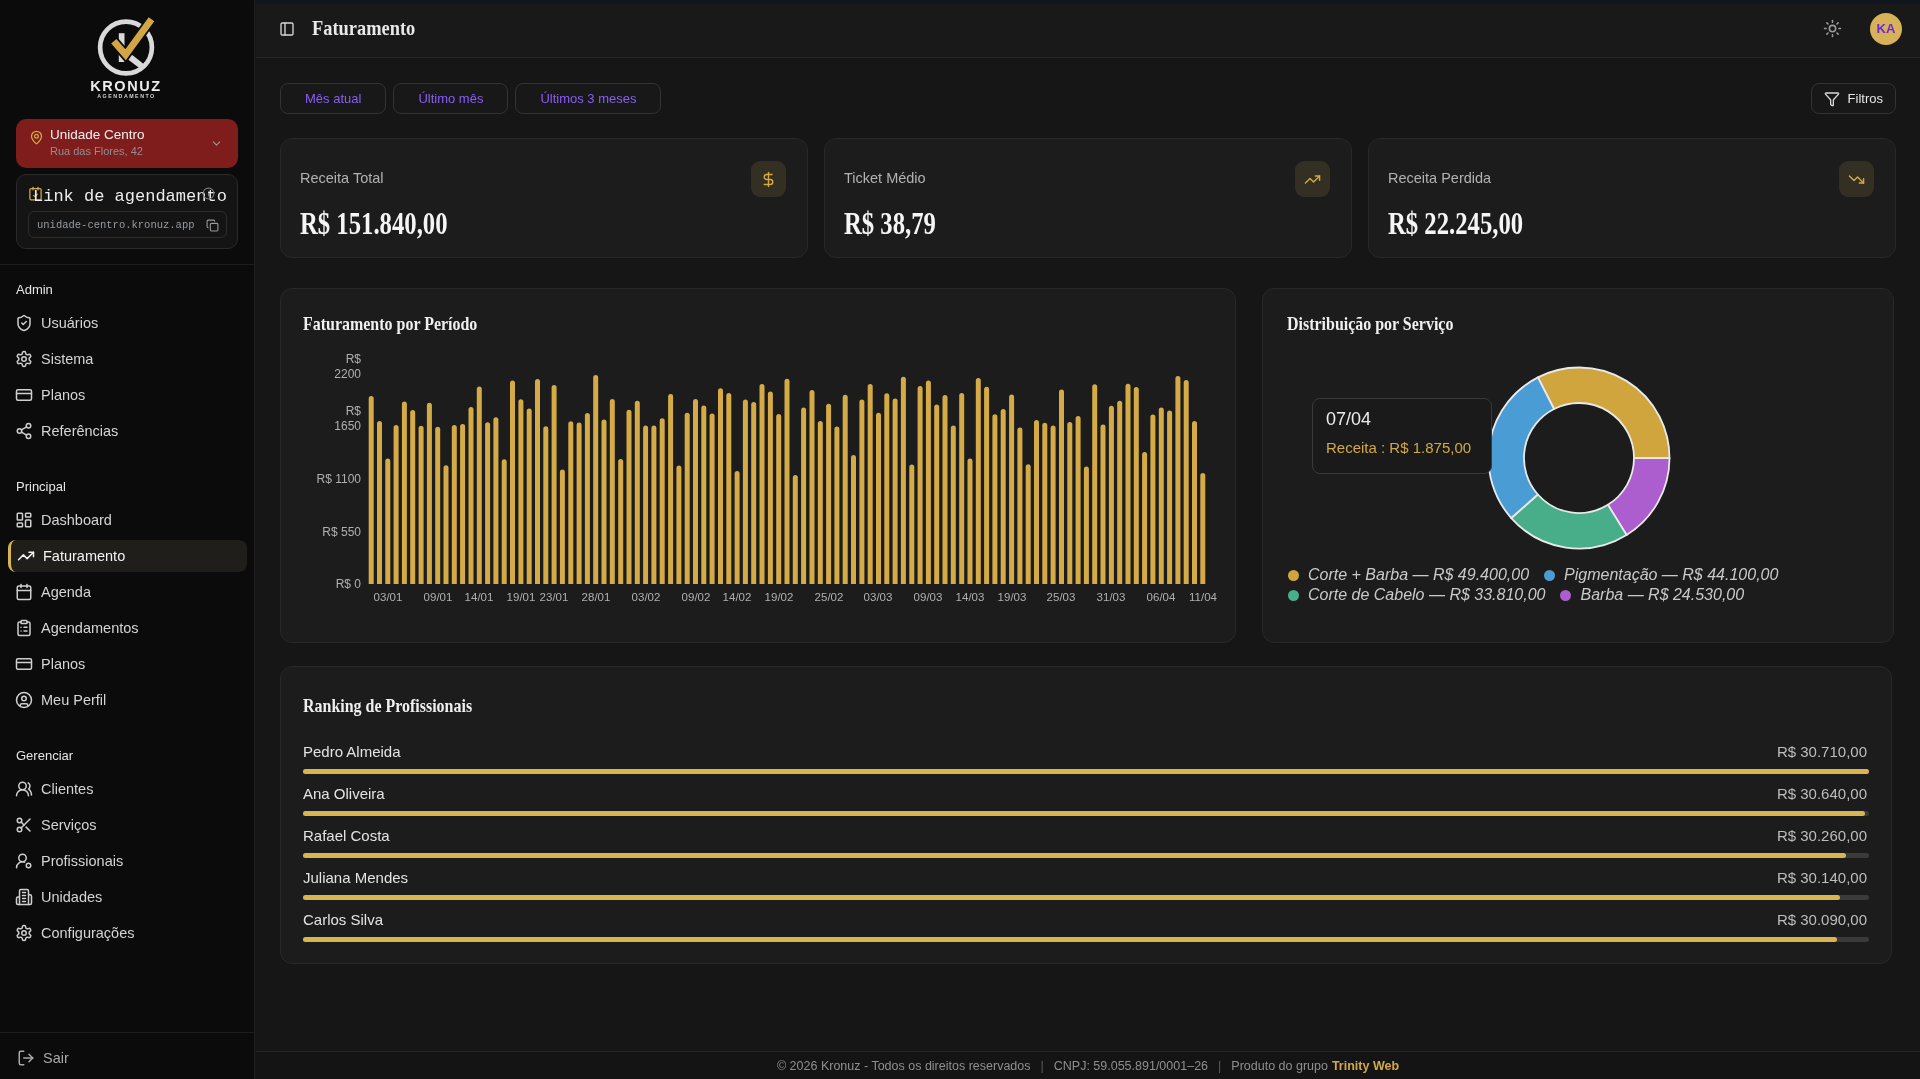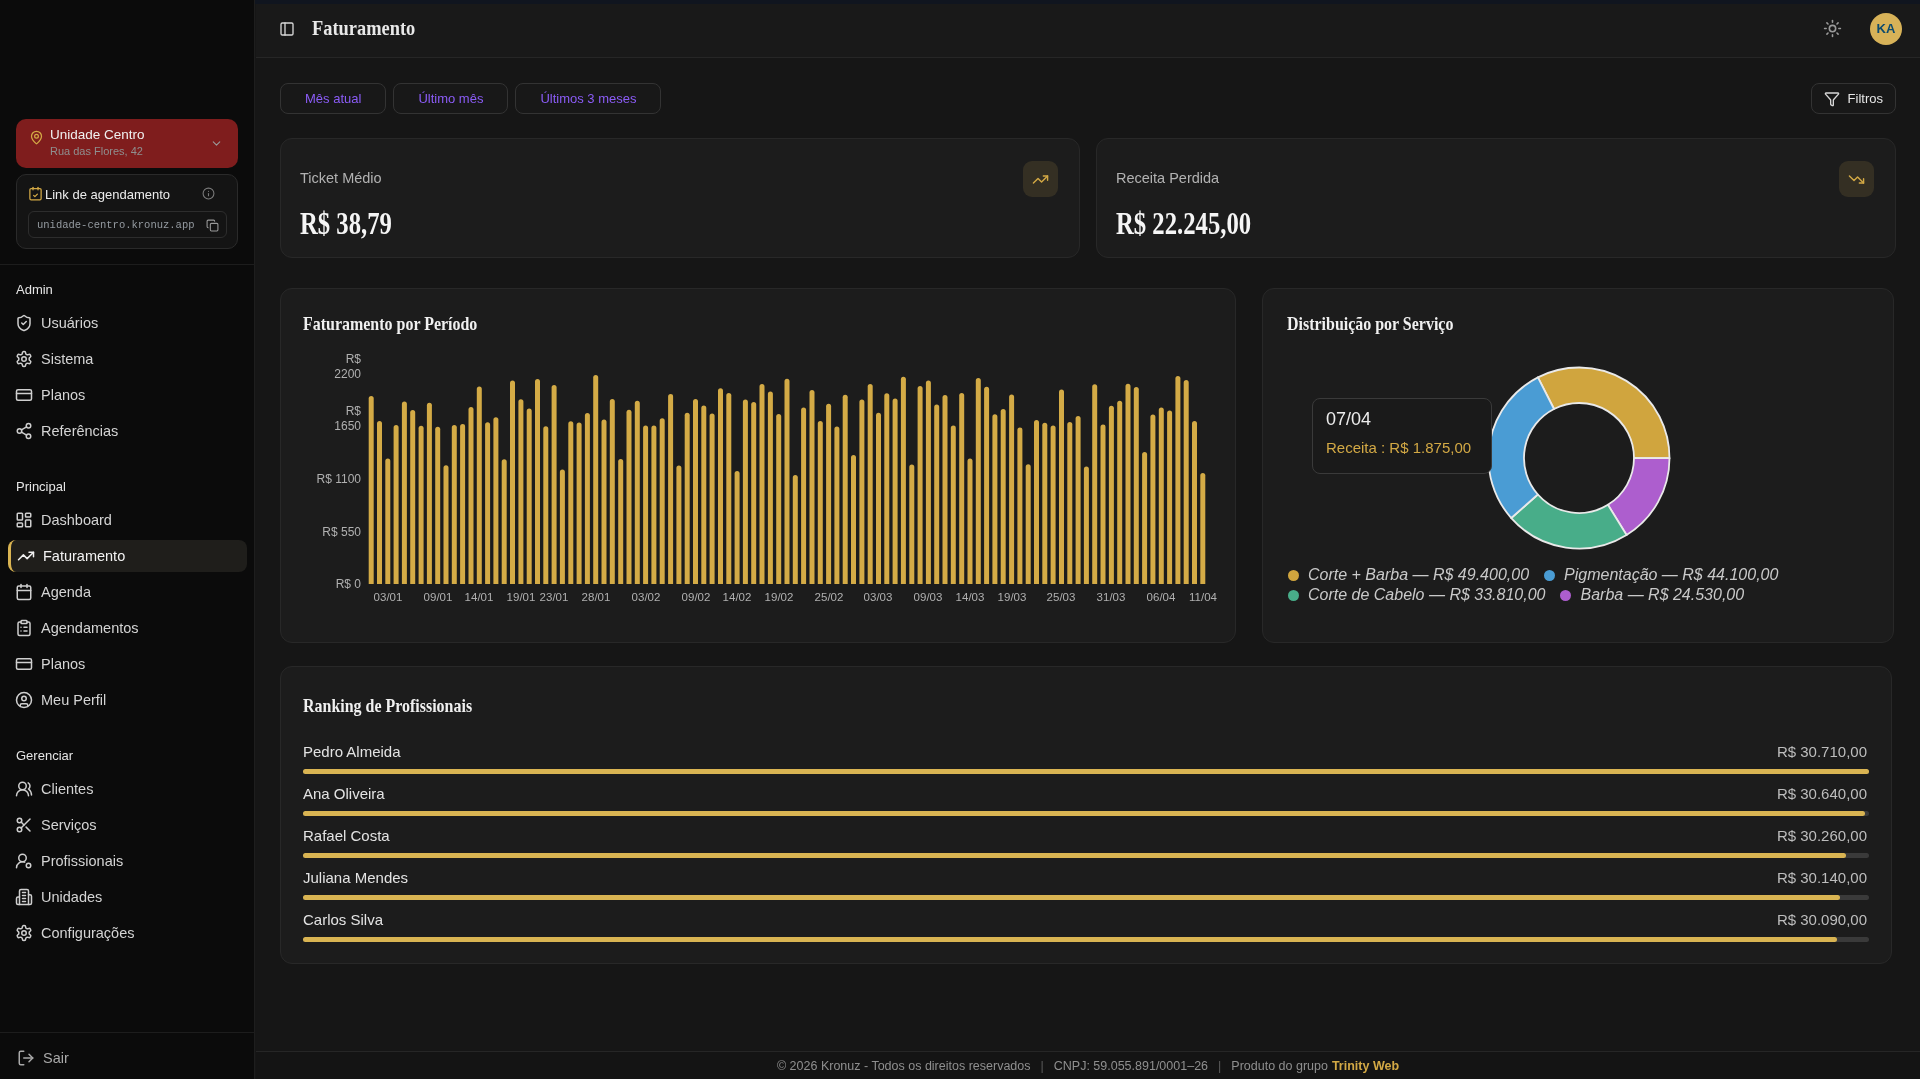--- a/index.html
+++ b/index.html
@@ -11,40 +11,40 @@
   
   .sidebar { position:absolute; left:0; top:0; width:255px; height:1079px; background:#0b0b0b; border-right:1px solid #1e1e1e; }
   .logo-wrap { padding-top:0; }
   .unitbox { position:absolute; left:16px; top:119px; width:222px; height:49px; background:#7f1d1d; border-radius:10px; }
   .unitbox .pin { position:absolute; left:13px; top:11px; }
   .unitbox .t1 { position:absolute; left:34px; top:8px; font-size:13.5px; color:#f0f0f0; }
   .unitbox .t2 { position:absolute; left:34px; top:26px; font-size:11px; color:#8f8f8f; }
   .unitbox .chev { position:absolute; right:15px; top:18px; }
   .linkbox { position:absolute; left:16px; top:174px; width:222px; height:75px; background:#141414; border:1px solid #2a2a2a; border-radius:10px; }
   .linkbox .cal { position:absolute; left:11px; top:11px; }
-  .linkbox .lbl { position:absolute; left:28px; top:12px; font-size:13px; color:#ededed; }
+  .linkbox .lbl { position:absolute; left:16px; top:12px; font-size:17px; color:#ededed;font-family:Liberation Mono, monospace; }
   .linkbox .info { position:absolute; right:22px; top:12px; }
   .linkfield { position:absolute; left:11px; top:36px; width:199px; height:27px; border:1px solid #2d2d2d; border-radius:6px; }
   .linkfield .url { position:absolute; left:8px; top:7px; font-family:"Liberation Mono", monospace; font-size:10.5px; color:#959ba1; white-space:nowrap; }
   .linkfield .cpy { position:absolute; right:7px; top:7px; }
   .nav { position:absolute; left:0; top:264px; width:255px; border-top:1px solid #1d1d1d; padding:0 8px; }
   .sec-label { font-size:13px; color:#e5e5e5; padding:28px 8px 0 8px; margin-bottom:10px; }
   .sec-label.first { padding-top:17px; }
   .nav-item { display:flex; align-items:center; height:32px; margin:4px 0; padding:0 7px; border-radius:8px; color:#d4d4d4; font-size:14.5px; }
   .nav-item svg { margin-right:8px; flex:0 0 auto; }
   .nav-item.active { background:#1f1e1b; border-left:3px solid #d9b452; padding-left:6px; color:#f3f3f3; }
   .sair { position:absolute; left:0; bottom:0; width:255px; border-top:1px solid #1d1d1d; padding:9px 9px 5px 9px; }
   .sair .nav-item { color:#a9a9a9; margin:0; padding:0 8px; }
 
   
   .main { position:absolute; left:256px; top:0; width:1664px; height:1079px; }
   .topbar { height:58px; border-bottom:1px solid #262626; display:flex; align-items:center; padding:0 18px 0 23px; background:#191919; }
   .topbar h1 { font-family:"Liberation Serif", serif; font-size:20px; font-weight:bold; letter-spacing:0px; margin-left:17px; transform:scaleX(0.92); transform-origin:left center; }
   .topbar .spacer { flex:1; }
-  .avatar { width:32px; height:32px; border-radius:50%; background:#d7b258; color:#0c4a6e; font-size:13px; font-weight:bold; display:flex; align-items:center; justify-content:center; margin-left:28px; }
+  .avatar { width:32px; height:32px; border-radius:50%; background:#d7b258; color:#6d28d9; font-size:13px; font-weight:bold; display:flex; align-items:center; justify-content:center; margin-left:28px; }
   .content { padding:0 24px; }
   .chiprow { margin-top:25px; display:flex; align-items:center; }
   .chip { height:31px; border:1px solid #333333; border-radius:8px; background:#181818; color:#8b5cf6; font-size:13px; display:flex; align-items:center; padding:0 24px; margin-right:7px; }
   .filtros { margin-left:auto; height:31px; border:1px solid #333333; border-radius:8px; background:#181818; color:#e6e6e6; font-size:13px; display:flex; align-items:center; padding:0 12px; }
   .filtros svg { margin-right:8px; }
 
   .statrow { margin-top:24px; display:flex; gap:16px; }
   .stat { flex:1; height:120px; background:#1c1c1c; border:1px solid #282828; border-radius:12px; padding:20px 20px; position:relative; }
   .stat .lbl { font-size:14.5px; color:#b2b2b2; margin-top:11px; margin-left:-1px; }
   .stat .val { font-family:"Liberation Serif", serif; font-size:32.5px; font-weight:bold; color:#f5f5f5; position:absolute; left:19px; top:66px; letter-spacing:0px; transform:scaleX(0.76); transform-origin:left top; white-space:nowrap; }
@@ -75,20 +75,31 @@
 
   .footer { position:absolute; left:0; bottom:0; width:1664px; height:28px; border-top:1px solid #262626; background:#141414; display:flex; align-items:center; justify-content:center; font-size:12.5px; color:#8f8f8f; }
   .footer b { color:#d3a945; margin-left:4px; }
   .footer .sep { margin:0 10px; color:#5a5a5a; }
 </style>
 </head>
 <body>
 <div class="topstrip"></div>
 
 <aside class="sidebar">
+  <div class="logo-wrap">
+    <svg width="255" height="115" viewBox="0 0 255 115" style="display:block;">
+      <circle cx="126" cy="47.5" r="25.9" fill="none" stroke="#d9d9d9" stroke-width="4.7"></circle>
+      <rect x="118.8" y="33.2" width="5.7" height="28.8" fill="#d9d9d9"></rect>
+      <path d="M121.5 46.5 L144.3 64.6 L140.6 69.1 L118.8 52.5 Z" fill="#d9d9d9"></path>
+      <path d="M113.8 41.2 L125.6 54.8 L151.5 19.3" fill="none" stroke="#0b0b0b" stroke-width="10.4"></path>
+      <path d="M113.8 41.2 L125.6 54.8 L151.5 19.3" fill="none" stroke="#d2a644" stroke-width="6.9"></path>
+      <text x="126" y="91" text-anchor="middle" font-family="Liberation Sans, sans-serif" font-size="14.5" font-weight="bold" letter-spacing="1.6" fill="#ececec">KRONUZ</text>
+      <text x="126.5" y="97.6" text-anchor="middle" font-family="Liberation Sans, sans-serif" font-size="5.3" font-weight="bold" letter-spacing="1.5" fill="#d0d0d0">AGENDAMENTO</text>
+    </svg>
+  </div>
 
   <div class="unitbox">
     <svg class="pin" width="15" height="15" viewBox="0 0 24 24" fill="none" stroke="#d3a945" stroke-width="2" stroke-linecap="round" stroke-linejoin="round">
         <path d="M20 10c0 4.993-5.539 10.193-7.399 11.799a1 1 0 0 1-1.202 0C9.539 20.193 4 14.993 4 10a8 8 0 0 1 16 0"></path>
         <circle cx="12" cy="10" r="3"></circle>
       </svg>
     <div class="t1">Unidade Centro</div>
       <div class="t2">Rua das Flores, 42</div>
     <svg class="chev" width="13" height="13" viewBox="0 0 24 24" fill="none" stroke="#9a9a9a" stroke-width="2" stroke-linecap="round" stroke-linejoin="round">
         <path d="m6 9 6 6 6-6"></path>
@@ -240,20 +251,30 @@
     <div class="chiprow">
       <div class="chip">Mês atual</div>
       <div class="chip">Último mês</div>
       <div class="chip">Últimos 3 meses</div>
       <div class="filtros"><svg width="16" height="16" viewBox="0 0 24 24" fill="none" stroke="#d8d8d8" stroke-width="2" stroke-linecap="round" stroke-linejoin="round">
             <path d="M10 20a1 1 0 0 0 .553.895l2 1A1 1 0 0 0 14 21v-7a2 2 0 0 1 .517-1.341L21.74 4.67A1 1 0 0 0 21 3H3a1 1 0 0 0-.742 1.67l7.225 7.989A2 2 0 0 1 10 14z"></path>
           </svg>Filtros</div>
     </div>
 
     <div class="statrow">
+      <div class="stat">
+        <div class="lbl">Receita Total</div>
+        <div class="val">R$ 151.840,00</div>
+        <div class="badge">
+            <svg width="17" height="17" viewBox="0 0 24 24" fill="none" stroke="#d3a945" stroke-width="2" stroke-linecap="round" stroke-linejoin="round">
+              <line x1="12" x2="12" y1="2" y2="22"></line>
+              <path d="M17 5H9.5a3.5 3.5 0 0 0 0 7h5a3.5 3.5 0 0 1 0 7H6"></path>
+            </svg>
+          </div>
+      </div>
       <div class="stat">
         <div class="lbl">Ticket Médio</div>
         <div class="val">R$ 38,79</div>
         <div class="badge">
             <svg width="17" height="17" viewBox="0 0 24 24" fill="none" stroke="#d3a945" stroke-width="2" stroke-linecap="round" stroke-linejoin="round">
               <path d="M16 7h6v6"></path>
               <path d="m22 7-8.5 8.5-5-5L2 17"></path>
             </svg>
           </div>
       </div>

